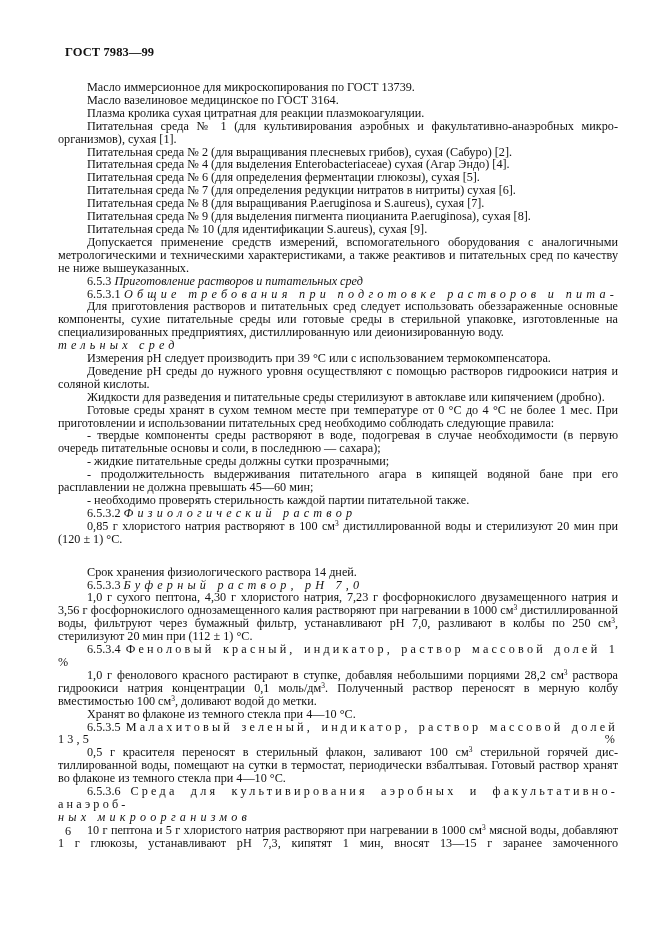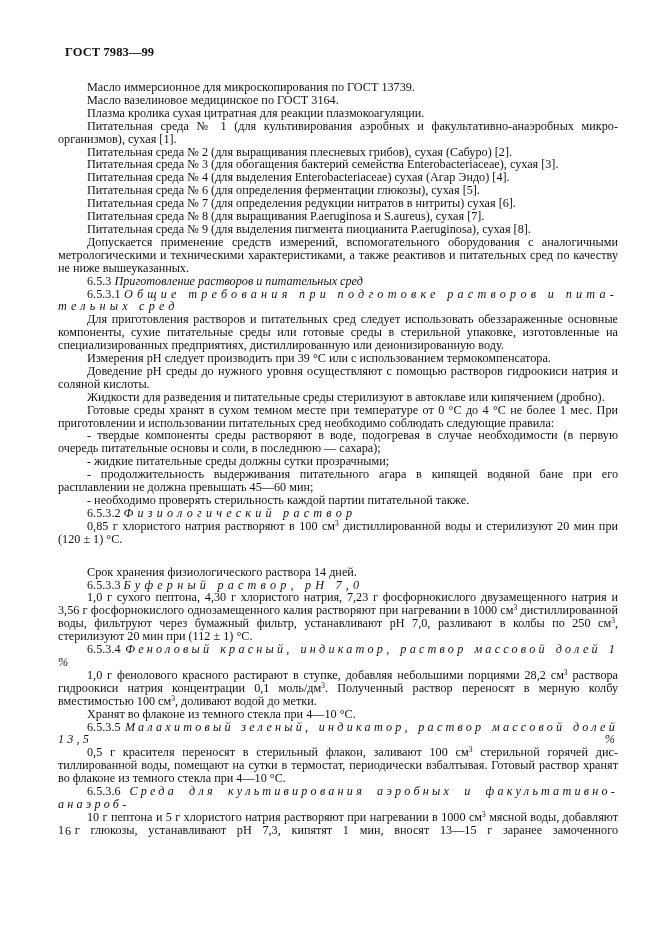--- a/index.html
+++ b/index.html
@@ -11,21 +11,21 @@
     letter-spacing: 0.1px;
   }
   .body {
     position: absolute; left: 58px; top: 81px; width: 560px;
     font-family: "Liberation Serif", serif; font-size: 12.2px; line-height: 12.9px;
     text-align: justify;
   }
   .body p { margin: 0; text-indent: 29px; hyphens: manual; }
   .body p.gap { margin-top: 20px; }
   .sp { font-style: italic; letter-spacing: 4.2px; }
-  .sp2 { font-style: italic; letter-spacing: 3.2px; }
+  .sp2 { letter-spacing: 3.2px; }
   .it { font-style: italic; }
   sup { font-size: 7.5px; line-height: 0; vertical-align: 4px; }
   .pagenum {
     position: absolute; left: 65px; top: 824px;
     font-family: "Liberation Serif", serif; font-size: 12.2px;
   }
   .last-just { text-align-last: justify; }
 </style>
 </head>
 <body>
@@ -33,41 +33,41 @@
 <div class="page">
 
   <div class="header">ГОСТ 7983—99</div>
 
   <div class="body">
     <p>Масло иммерсионное для микроскопирования по ГОСТ 13739.</p>
     <p>Масло вазелиновое медицинское по ГОСТ 3164.</p>
     <p>Плазма кролика сухая цитратная для реакции плазмокоагуляции.</p>
     <p>Питательная среда № 1 (для культивирования аэробных и факультативно-анаэробных микро-организмов), сухая [1].</p>
     <p>Питательная среда № 2 (для выращивания плесневых грибов), сухая (Сабуро) [2].</p>
-    <p>Питательная среда № 3 (для обогащения бактерий семейства Enterobacteriaceae), сухая [3].</p>
     <p>Питательная среда № 4 (для выделения Enterobacteriaceae) сухая (Агар Эндо) [4].</p>
     <p>Питательная среда № 6 (для определения ферментации глюкозы), сухая [5].</p>
     <p>Питательная среда № 7 (для определения редукции нитратов в нитриты) сухая [6].</p>
     <p>Питательная среда № 8 (для выращивания P.aeruginosa и S.aureus), сухая [7].</p>
     <p>Питательная среда № 9 (для выделения пигмента пиоцианита P.aeruginosa), сухая [8].</p>
+    <p>Питательная среда № 10 (для идентификации S.aureus), сухая [9].</p>
     <p>Допускается применение средств измерений, вспомогательного оборудования с аналогичными метрологическими и техническими характеристиками, а также реактивов и питательных сред по качеству не ниже вышеуказанных.</p>
 
     <p>
       <span>6.5.3</span>
       <span class="it">Приготовление растворов и питательных сред</span>
     </p>
 
     <p class="last-just">
       <span>6.5.3.1</span>
       <span class="sp">Общие требования при подготовке растворов и пита-</span>
     </p>
+    <p>Для приготовления растворов и питательных сред следует использовать обеззараженные основные компоненты, сухие питательные среды или готовые среды в стерильной упаковке, изготовленные на специализированных предприятиях, дистиллированную или деионизированную воду.</p>
     <p style="text-indent:0">
       <span class="sp">тельных сред</span>
     </p>
-    <p>Для приготовления растворов и питательных сред следует использовать обеззараженные основные компоненты, сухие питательные среды или готовые среды в стерильной упаковке, изготовленные на специализированных предприятиях, дистиллированную или деионизированную воду.</p>
     <p>Измерения pH следует производить при 39 °С или с использованием термокомпенсатора.</p>
     <p>Доведение pH среды до нужного уровня осуществляют с помощью растворов гидроокиси натрия и соляной кислоты.</p>
     <p>Жидкости для разведения и питательные среды стерилизуют в автоклаве или кипячением (дробно).</p>
     <p>Готовые среды хранят в сухом темном месте при температуре от 0 °С до 4 °С не более 1 мес. При приготовлении и использовании питательных сред необходимо соблюдать следующие правила:</p>
     <p>- твердые компоненты среды растворяют в воде, подогревая в случае необходимости (в первую очередь питательные основы и соли, в последнюю — сахара);</p>
     <p>- жидкие питательные среды должны сутки прозрачными;</p>
     <p>- продолжительность выдерживания питательного агара в кипящей водяной бане при его расплавлении не должна превышать 45—60 мин;</p>
     <p>- необходимо проверять стерильность каждой партии питательной также.</p>
 
     <p>
@@ -93,17 +93,20 @@
     <p class="last-just">
       <span>6.5.3.5</span>
       <span class="sp2">Малахитовый зеленый, индикатор, раствор массовой долей 13,5 %</span>
     </p>
     <p><span>0,5 г красителя переносят в стерильный флакон, заливают 100 см</span><sup>3</sup><span> стерильной горячей дис-тиллированной воды, помещают на сутки в термостат, периодически взбалтывая. Готовый раствор хранят во флаконе из темного стекла при 4—10 °С.</span></p>
 
     <p class="last-just">
       <span>6.5.3.6</span>
       <span class="sp2">Среда для культивирования аэробных и факультативно-анаэроб-</span>
     </p>
+    <p style="text-indent:0">
+      <span class="sp">ных микроорганизмов</span>
+    </p>
     <p class="last-just"><span>10 г пептона и 5 г хлористого натрия растворяют при нагревании в 1000 см</span><sup>3</sup><span> мясной воды, добавляют 1 г глюкозы, устанавливают pH 7,3, кипятят 1 мин, вносят 13—15 г заранее замоченного</span></p>
   </div>
 
   <div class="pagenum">6</div>
 </div>
 
 </body></html>

